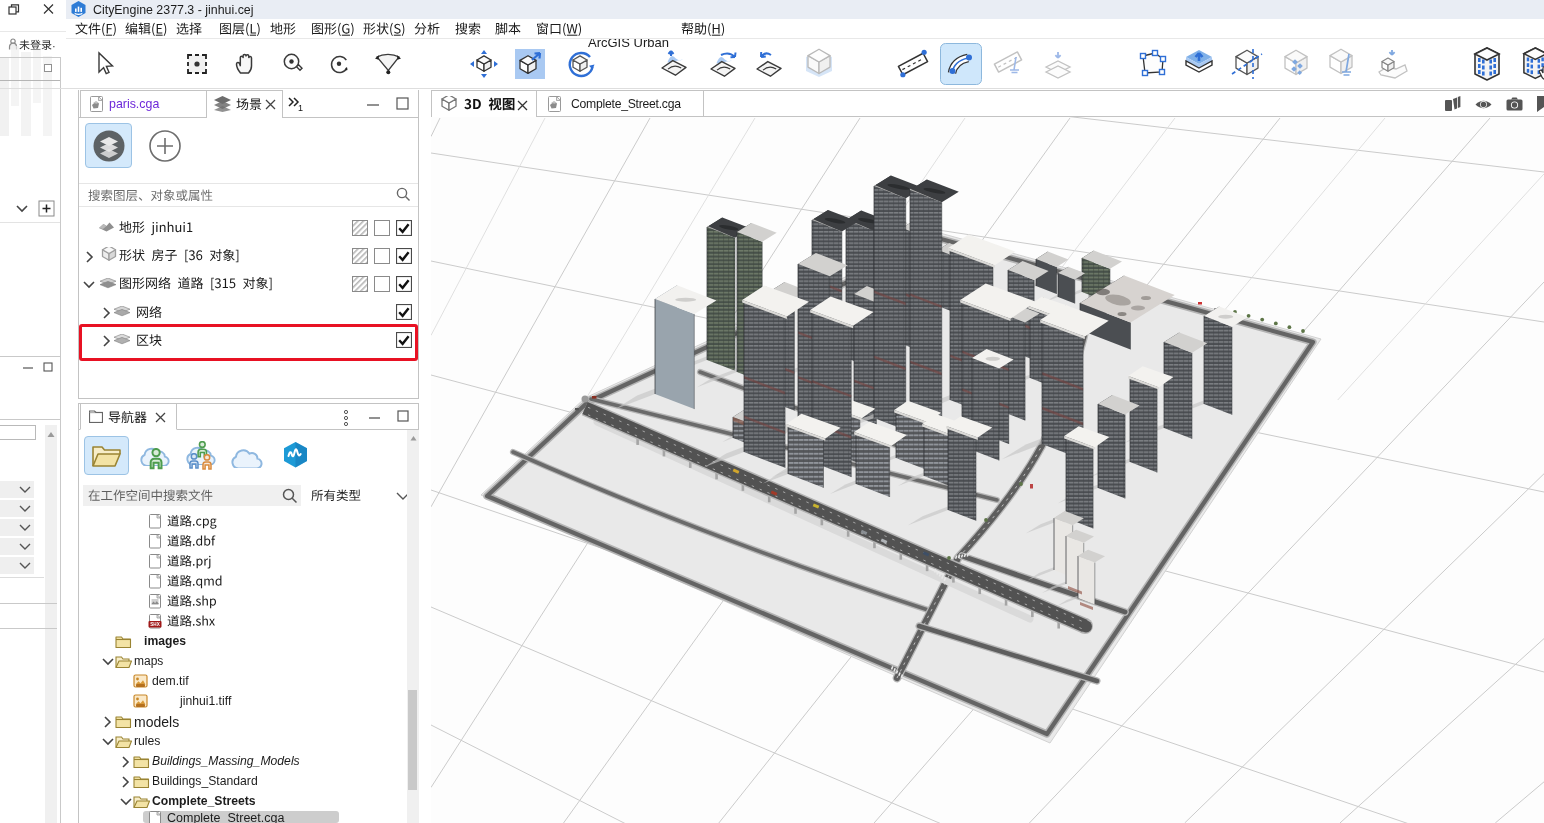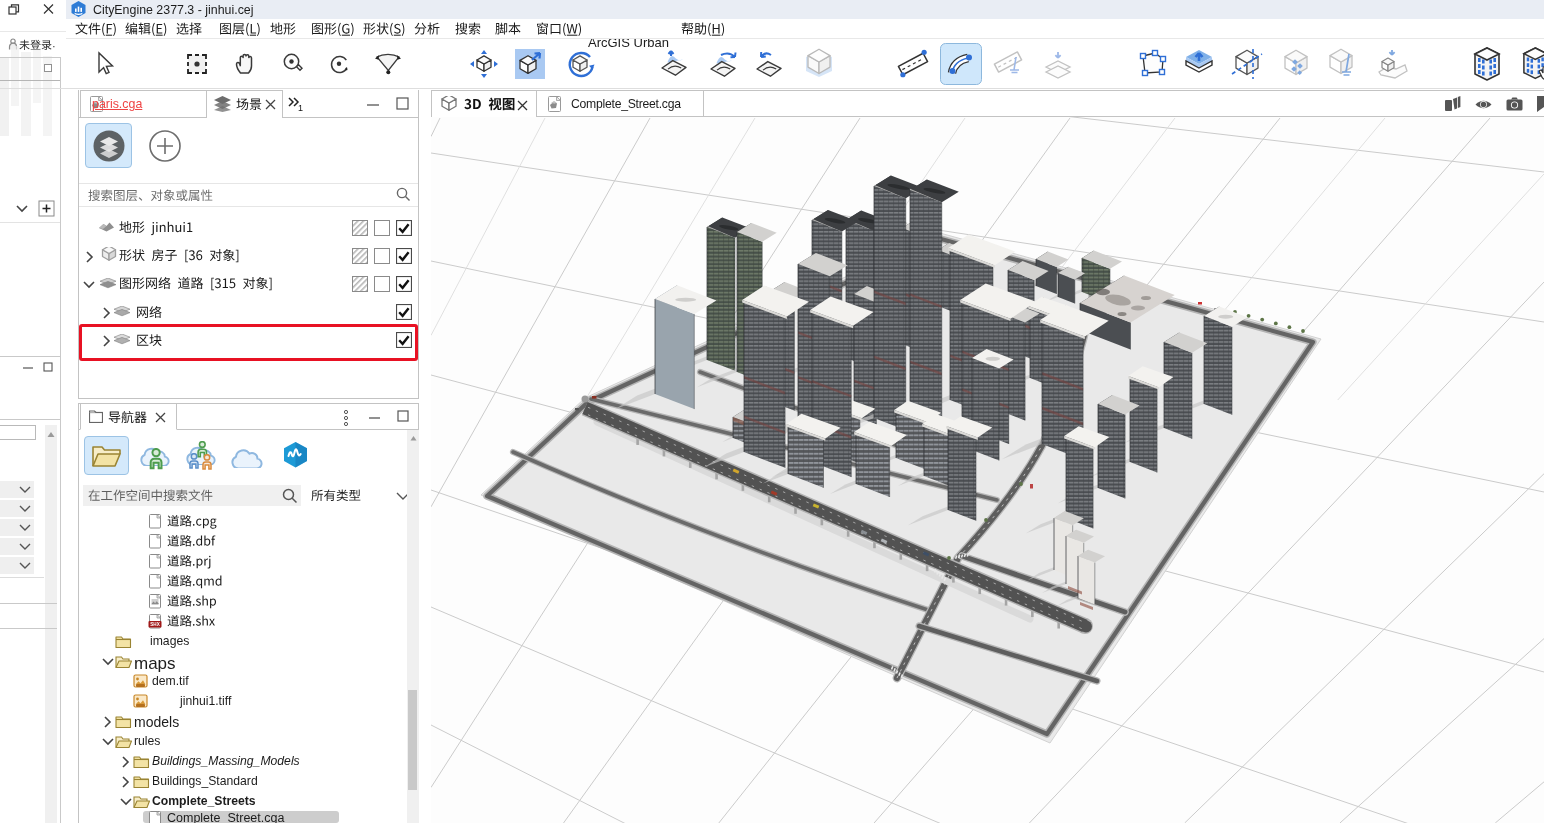--- a/index.html
+++ b/index.html
@@ -273,21 +273,21 @@
 <div style="position:absolute;left:78px;top:90px;width:341px;height:309px;border:1px solid #c3c3c3;border-top:none"></div>
 <div style="position:absolute;left:78px;top:117px;width:341px;height:1px;background:#c3c3c3"></div>
 <div style="position:absolute;left:206px;top:90px;width:77px;height:28px;background:#fff;border:1px solid #c3c3c3;border-bottom:none"></div>
 <div style="position:absolute;left:80px;top:90px;width:127px;height:28px;background:#fff;border:1px solid #c3c3c3"></div>
 <svg style="position:absolute;left:88px;top:96px;" width="15" height="16" viewBox="0 0 15 16">
     <rect x="2.5" y="0.5" width="12" height="15" rx="1" fill="#fff" stroke="#9a9a9a"></rect>
 <path d="M10.5 0.5 l4 4 h-4 z" fill="#e8e8e8" stroke="#9a9a9a" stroke-width=".8"></path>
 <path d="M4 9 l4-3.5 3 2 -1 4.5 -4.5 0.5 z" fill="#8b8b8b"></path>
     <path d="M5 7 l3 -2 2.5 1.6 -1.5 1.2 z" fill="#c0c0c0"></path>
   </svg>
-<div style="position:absolute;left:92px;top:97px;font-size:12.4px;color:#ef4444;font-weight:400;white-space:nowrap;text-decoration:underline;">paris.cga</div>
+<div style="position:absolute;left:109px;top:97px;font-size:12.4px;color:#6d28d9;font-weight:400;white-space:nowrap;">paris.cga</div>
 <svg style="position:absolute;left:214px;top:96px;" width="17" height="16" viewBox="0 0 17 16">
     <g fill="#6d6d6d">
       <polygon points="8.5,0 17,4 8.5,8 0,4"></polygon>
       <polygon points="8.5,5 17,9 8.5,13 0,9" opacity=".85"></polygon>
       <polygon points="8.5,10 17,14 8.5,16 0,14" opacity=".75"></polygon>
     </g>
   </svg>
 <svg style="position:absolute;left:265px;top:99px;" width="11" height="11" viewBox="0 0 11 11">
     <path d="M1 1 l9 9 M10 1 l-9 9" stroke="#444" stroke-width="1.3"></path>
   </svg>
@@ -509,29 +509,29 @@
 <svg style="position:absolute;left:148px;top:614px;" width="14" height="15" viewBox="0 0 14 15">
     <rect x="1.5" y="0.5" width="11" height="13.5" rx="1" fill="#fff" stroke="#8a8a8a"></rect>
 <path d="M9 0.5 l3.5 3.5 h-3.5 z" fill="#e6e6e6" stroke="#8a8a8a" stroke-width=".7"></path>
 <rect x="0.5" y="7" width="13" height="6.5" rx="1" fill="#a01818"></rect>
 <text x="7" y="12.3" font-size="4.6" fill="#fff" text-anchor="middle" font-family="Liberation Sans" font-weight="bold">SHX</text>
   </svg>
 <svg style="position:absolute;left:115px;top:634.5px;" width="17" height="14" viewBox="0 0 17 14">
     <path d="M1 12.5 V2 h5.5 l1.5 2 H15.5 v8.5 z" fill="#f3e3a5" stroke="#9a8433" stroke-width="1.1" stroke-linejoin="round"></path>
 <path d="M1 4.5 h14.5" stroke="#9a8433" stroke-width="1.1"></path>
   </svg>
-<div style="position:absolute;left:150px;top:634px;font-size:12.2px;color:#1c1c1c;font-weight:400;white-space:nowrap;text-align:center;">images</div>
+<div style="position:absolute;left:144px;top:634px;font-size:12.2px;color:#1c1c1c;font-weight:700;white-space:nowrap;text-align:center;">images</div>
 <svg style="position:absolute;left:102px;top:658px;" width="12" height="8" viewBox="0 0 12 8">
     <path d="M1 1 l5 5 5-5" stroke="#444" stroke-width="1.6" fill="none"></path>
   </svg>
 <svg style="position:absolute;left:115px;top:654.5px;" width="17" height="14" viewBox="0 0 17 14">
     <path d="M1 12.5 V2 h5.5 l1.5 2 H14 v2.5" fill="#f7edc8" stroke="#9a8433" stroke-width="1.1"></path>
 <path d="M1 12.5 L4 6 h12.5 L14 12.5 z" fill="#f3e3a5" stroke="#9a8433" stroke-width="1.1" stroke-linejoin="round"></path>
   </svg>
-<div style="position:absolute;left:134px;top:654px;font-size:17px;color:#1c1c1c;font-weight:400;white-space:nowrap;">maps</div>
+<div style="position:absolute;left:134px;top:654px;font-size:12px;color:#1c1c1c;font-weight:400;white-space:nowrap;">maps</div>
 <svg style="position:absolute;left:133px;top:674px;" width="15" height="15" viewBox="0 0 15 15">
     <rect x="1" y="1" width="13" height="12" rx="1.5" fill="#fbe9c8" stroke="#c8882a" stroke-width="1.2"></rect>
 <circle cx="4.5" cy="5" r="1.4" fill="#c8882a"></circle>
     <path d="M2.5 10.5 l3-3.2 2 2 2.5-3 2.5 4.2 z" fill="#d89a3a"></path>
 <rect x="3" y="10" width="9" height="3" rx="1" fill="#b5701d"></rect>
   </svg>
 <div style="position:absolute;left:152px;top:674px;font-size:12.2px;color:#1c1c1c;font-weight:400;white-space:nowrap;">dem.tif</div>
 <svg style="position:absolute;left:133px;top:694px;" width="15" height="15" viewBox="0 0 15 15">
     <rect x="1" y="1" width="13" height="12" rx="1.5" fill="#fbe9c8" stroke="#c8882a" stroke-width="1.2"></rect>
 <circle cx="4.5" cy="5" r="1.4" fill="#c8882a"></circle>

